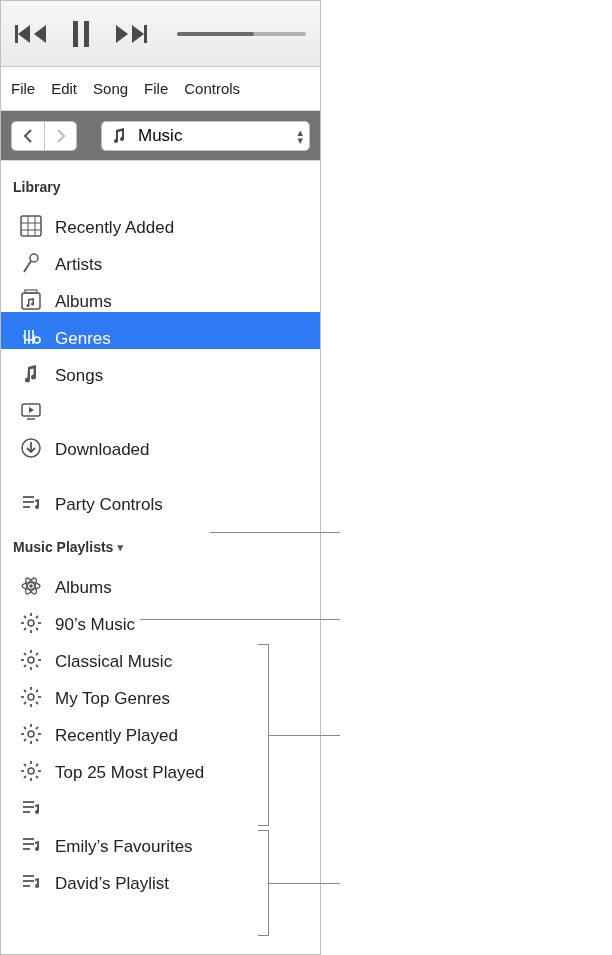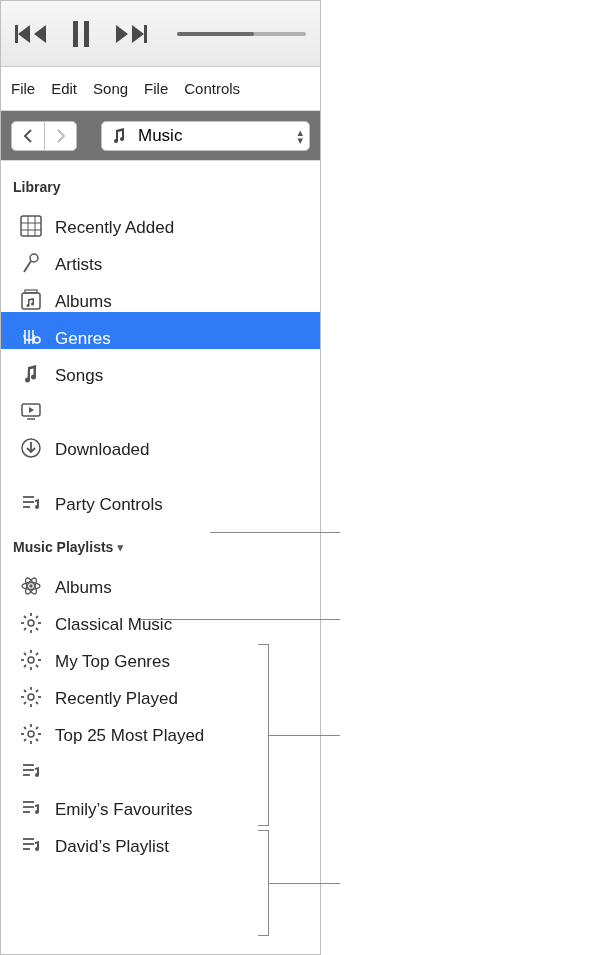--- a/index.html
+++ b/index.html
@@ -356,74 +356,92 @@
                 <line x1="11" y1="18" x2="11" y2="21"></line>
                 <line x1="1" y1="11" x2="4" y2="11"></line>
                 <line x1="18" y1="11" x2="21" y2="11"></line>
                 <line x1="4" y1="4" x2="6" y2="6"></line>
                 <line x1="16" y1="16" x2="18" y2="18"></line>
                 <line x1="4" y1="18" x2="6" y2="16"></line>
                 <line x1="16" y1="6" x2="18" y2="4"></line>
               </g>
             </svg>
           </span>
-          <span class="label">Classical Music</span>
+          <span class="label">90’s Music</span>
         </div>
         <div class="item-row">
           <span class="icon-slot">
             <svg width="22" height="22" viewBox="0 0 22 22">
               <circle cx="11" cy="11" r="3" fill="none" stroke="currentColor" stroke-width="1.5"></circle>
               <g stroke="currentColor" stroke-width="1.8">
                 <line x1="11" y1="1" x2="11" y2="4"></line>
                 <line x1="11" y1="18" x2="11" y2="21"></line>
                 <line x1="1" y1="11" x2="4" y2="11"></line>
                 <line x1="18" y1="11" x2="21" y2="11"></line>
                 <line x1="4" y1="4" x2="6" y2="6"></line>
                 <line x1="16" y1="16" x2="18" y2="18"></line>
                 <line x1="4" y1="18" x2="6" y2="16"></line>
                 <line x1="16" y1="6" x2="18" y2="4"></line>
               </g>
             </svg>
           </span>
-          <span class="label">My Top Genres</span>
+          <span class="label">Classical Music</span>
         </div>
         <div class="item-row">
           <span class="icon-slot">
             <svg width="22" height="22" viewBox="0 0 22 22">
               <circle cx="11" cy="11" r="3" fill="none" stroke="currentColor" stroke-width="1.5"></circle>
               <g stroke="currentColor" stroke-width="1.8">
                 <line x1="11" y1="1" x2="11" y2="4"></line>
                 <line x1="11" y1="18" x2="11" y2="21"></line>
                 <line x1="1" y1="11" x2="4" y2="11"></line>
                 <line x1="18" y1="11" x2="21" y2="11"></line>
                 <line x1="4" y1="4" x2="6" y2="6"></line>
                 <line x1="16" y1="16" x2="18" y2="18"></line>
                 <line x1="4" y1="18" x2="6" y2="16"></line>
                 <line x1="16" y1="6" x2="18" y2="4"></line>
               </g>
             </svg>
           </span>
-          <span class="label">Recently Played</span>
+          <span class="label">My Top Genres</span>
         </div>
         <div class="item-row">
           <span class="icon-slot">
             <svg width="22" height="22" viewBox="0 0 22 22">
               <circle cx="11" cy="11" r="3" fill="none" stroke="currentColor" stroke-width="1.5"></circle>
               <g stroke="currentColor" stroke-width="1.8">
                 <line x1="11" y1="1" x2="11" y2="4"></line>
                 <line x1="11" y1="18" x2="11" y2="21"></line>
                 <line x1="1" y1="11" x2="4" y2="11"></line>
                 <line x1="18" y1="11" x2="21" y2="11"></line>
                 <line x1="4" y1="4" x2="6" y2="6"></line>
                 <line x1="16" y1="16" x2="18" y2="18"></line>
                 <line x1="4" y1="18" x2="6" y2="16"></line>
                 <line x1="16" y1="6" x2="18" y2="4"></line>
               </g>
             </svg>
           </span>
+          <span class="label">Recently Played</span>
+        </div>
+        <div class="item-row">
+          <span class="icon-slot">
+            <svg width="22" height="22" viewBox="0 0 22 22">
+              <circle cx="11" cy="11" r="3" fill="none" stroke="currentColor" stroke-width="1.5"></circle>
+              <g stroke="currentColor" stroke-width="1.8">
+                <line x1="11" y1="1" x2="11" y2="4"></line>
+                <line x1="11" y1="18" x2="11" y2="21"></line>
+                <line x1="1" y1="11" x2="4" y2="11"></line>
+                <line x1="18" y1="11" x2="21" y2="11"></line>
+                <line x1="4" y1="4" x2="6" y2="6"></line>
+                <line x1="16" y1="16" x2="18" y2="18"></line>
+                <line x1="4" y1="18" x2="6" y2="16"></line>
+                <line x1="16" y1="6" x2="18" y2="4"></line>
+              </g>
+            </svg>
+          </span>
           <span class="label">Top 25 Most Played</span>
         </div>
         <div class="item-row">
           <span class="icon-slot">
             <svg width="22" height="22" viewBox="0 0 22 22">
               <line x1="3" y1="5" x2="14" y2="5" stroke="currentColor" stroke-width="1.8"></line>
               <line x1="3" y1="10" x2="14" y2="10" stroke="currentColor" stroke-width="1.8"></line>
               <line x1="3" y1="15" x2="10" y2="15" stroke="currentColor" stroke-width="1.8"></line>
               <path d="M15 8 L19 7 V15 A2 2 0 1 1 17 13 V9.5 L15 10 Z" fill="currentColor"></path>
             </svg>

